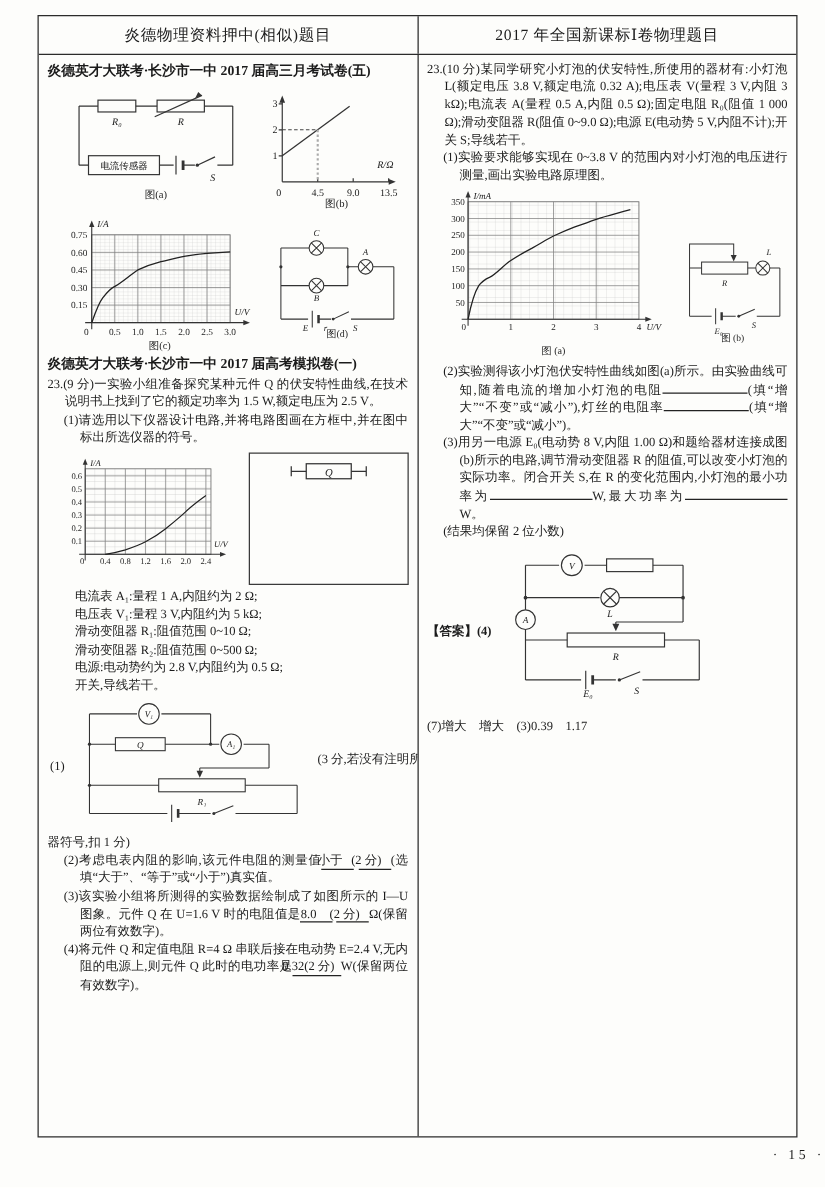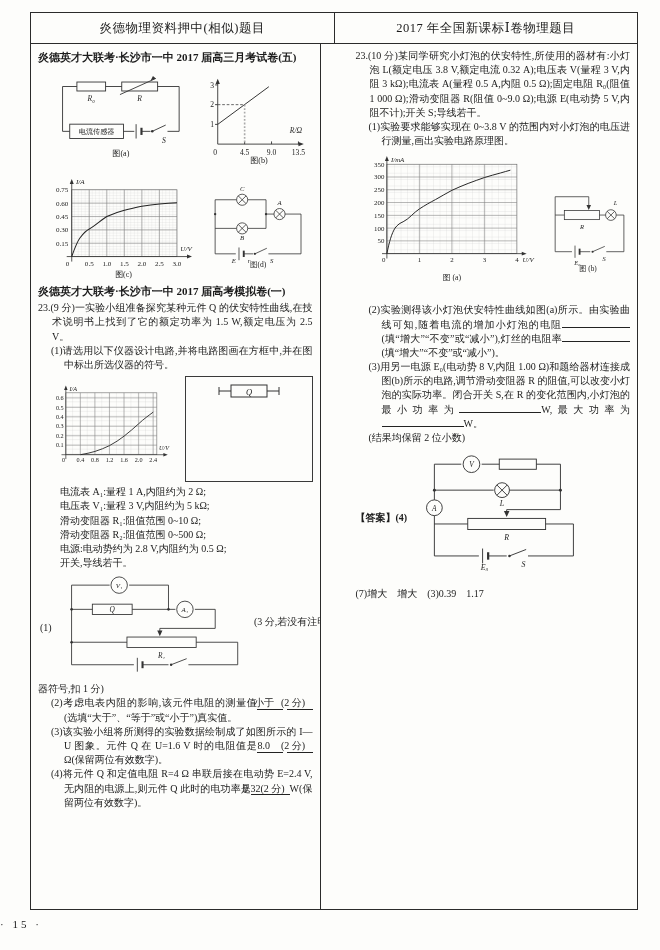--- a/index.html
+++ b/index.html
@@ -9,42 +9,42 @@
     overflow:hidden;
   }
   .sheet {
     position:absolute; left:30px; top:12px; width:608px; height:898px;
     border:1.5px solid #2b2b2b; display:flex; flex-direction:column; box-sizing:border-box;
     background:#fdfdfb;
   }
   .hdr { display:flex; border-bottom:1.5px solid #2b2b2b; height:30px; flex:none; }
   .hdr-cell { flex:1; display:flex; align-items:center; justify-content:center; font-size:12.5px; letter-spacing:.5px; }
   .hdr-left { border-right:1.5px solid #2b2b2b; }
-  .cols { flex:1; display:flex; min-height:0;gap:28px; }
+  .cols { flex:1; display:flex; min-height:0; }
   .col { flex:1; padding:5px 7px 4px 7px; font-size:10px; line-height:1.42; overflow:hidden; position:relative; }
   .col-l { border-right:1.5px solid #2b2b2b; }
   .sec-title { font-weight:bold; font-size:11px; margin:1px 0 2px 0; }
   p { margin:0; text-align:justify; }
   .hang { padding-left:14px; text-indent:-14px; }
   .sub { margin-left:13px; padding-left:13px; text-indent:-13px; }
   .plain-ind { margin-left:13px; }
   .instr { margin-left:22px; }
   .blank { display:inline-block; border-bottom:1px solid #222; text-align:center; padding:0 5px; line-height:1.15; min-width:16px; }
   .blank.empty { min-width:58px; }
   .figrow { display:flex; align-items:flex-start; }
   svg { display:block; }
   svg text { font-family:"Liberation Serif","DejaVu Serif",serif; fill:#222; }
   .vtxt { font-style:italic; }
   .figG { position:relative; height:108px; margin:3px 0 1px 0; }
   .figG .mark { position:absolute; left:2px; top:48px; }
   .figG .note { position:absolute; left:216px; top:42px; white-space:nowrap; }
   .figJwrap { position:relative; height:132px; margin-top:6px; }
   .figJwrap .anslab { position:absolute; left:0; top:60px; font-weight:bold; }
   .qbox { width:128px; height:106px; border:1.4px solid #3a3a3a; box-sizing:border-box; margin-top:2px; background:#fdfdfb; }
-  .pagenum { position:absolute; left:0; right:0; top:918px; text-align:left; font-size:11px; letter-spacing:3px; }
+  .pagenum { position:absolute; left:0; right:0; top:918px; text-align:right; font-size:11px; letter-spacing:3px; }
   .ansline { margin-top:4px; }
 </style>
 </head>
 <body>
 
 <div class="page">
   <div class="sheet">
 
     <div class="hdr">
       <div class="hdr-cell hdr-left">炎德物理资料押中(相似)题目</div>
@@ -252,21 +252,21 @@
         <p class="sub"><span>(3)该实验小组将所测得的实验数据绘制成了如图所示的 I—U 图象。元件 Q 在 U=1.6 V 时的电阻值是</span><span class="blank">8.0</span> <span class="blank">(2 分)</span><span>Ω(保留两位有效数字)。</span></p>
 
         <p class="sub"><span>(4)将元件 Q 和定值电阻 R=4 Ω 串联后接在电动势 E=2.4 V,无内阻的电源上,则元件 Q 此时的电功率是</span><span class="blank">0.32(2 分)</span><span>W(保留两位有效数字)。</span></p>
       </div>
 
       <div class="col">
 
         <p class="hang">23.(10 分)某同学研究小灯泡的伏安特性,所使用的器材有:小灯泡 L(额定电压 3.8 V,额定电流 0.32 A);电压表 V(量程 3 V,内阻 3 kΩ);电流表 A(量程 0.5 A,内阻 0.5 Ω);固定电阻 R₀(阻值 1 000 Ω);滑动变阻器 R(阻值 0~9.0 Ω);电源 E(电动势 5 V,内阻不计);开关 S;导线若干。</p>
         <p class="sub">(1)实验要求能够实现在 0~3.8 V 的范围内对小灯泡的电压进行测量,画出实验电路原理图。</p>
 
-        <div class="figrow" style="gap:2px; margin:2px 0 14px 0;">
+        <div class="figrow" style="gap:2px; margin:2px 0 2px 0;">
           <svg width="202" height="139" viewBox="0 0 232 160">
             <defs>
               <pattern id="pgh" width="8" height="7.857" patternUnits="userSpaceOnUse">
                 <path d="M8,0 V7.857 M0,7.857 H8" stroke="#c6c6c6" stroke-width="0.5" fill="none"></path>
               </pattern>
             </defs>
             <rect x="38" y="12" width="160" height="110" fill="url(#pgh)" stroke="#666" stroke-width="0.8"></rect>
             <g stroke="#808080" stroke-width="0.7">
               <path d="M78,12 V122 M118,12 V122 M158,12 V122 M38,106.3 H198 M38,90.6 H198 M38,74.9 H198 M38,59.1 H198 M38,43.4 H198 M38,27.7 H198"></path>
             </g>

